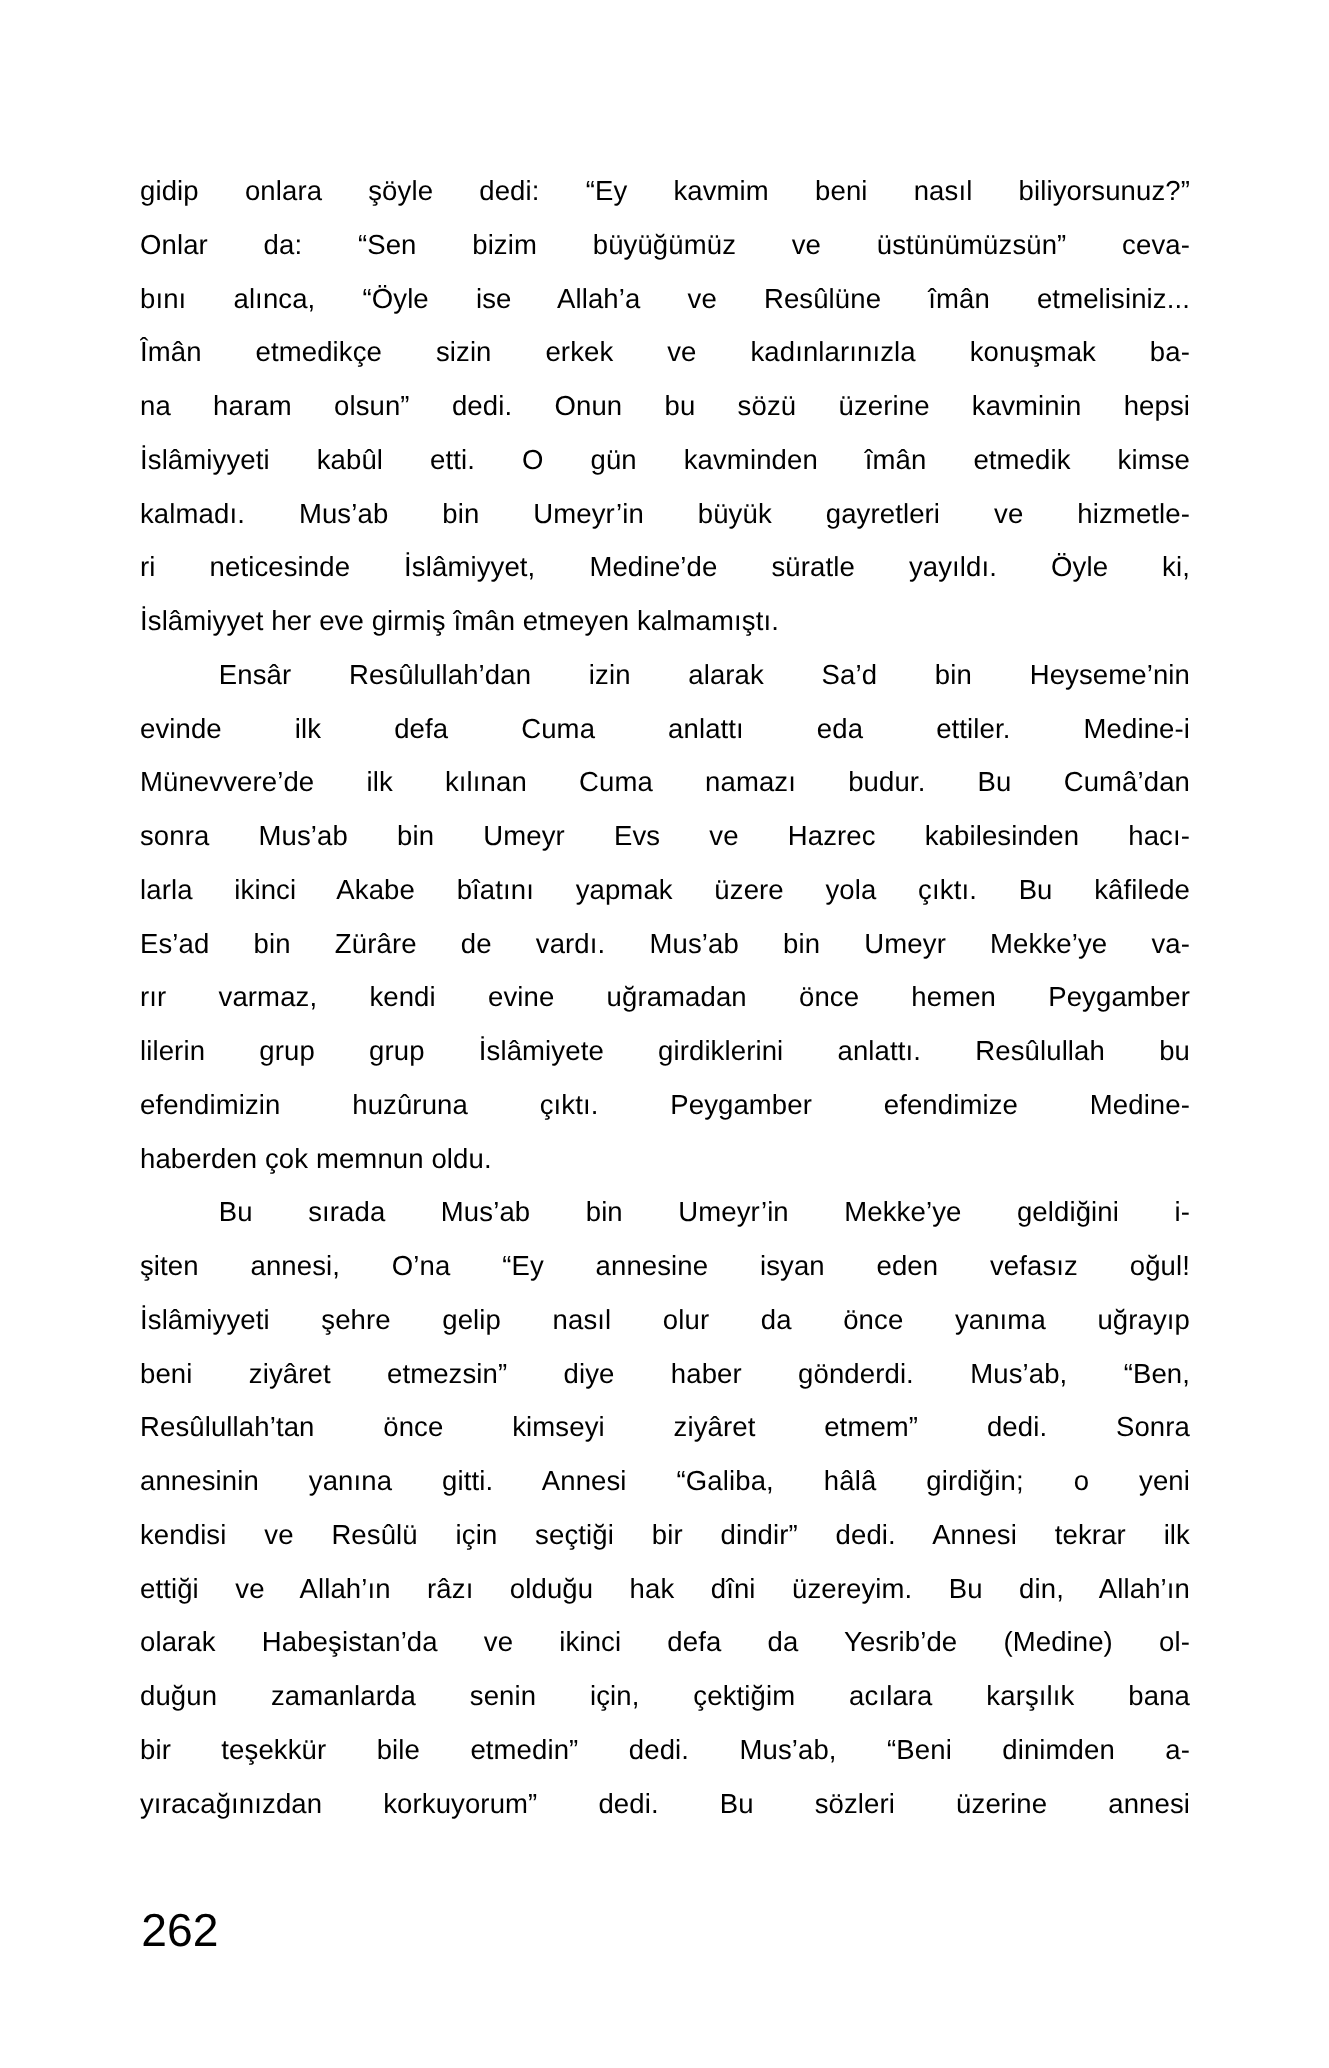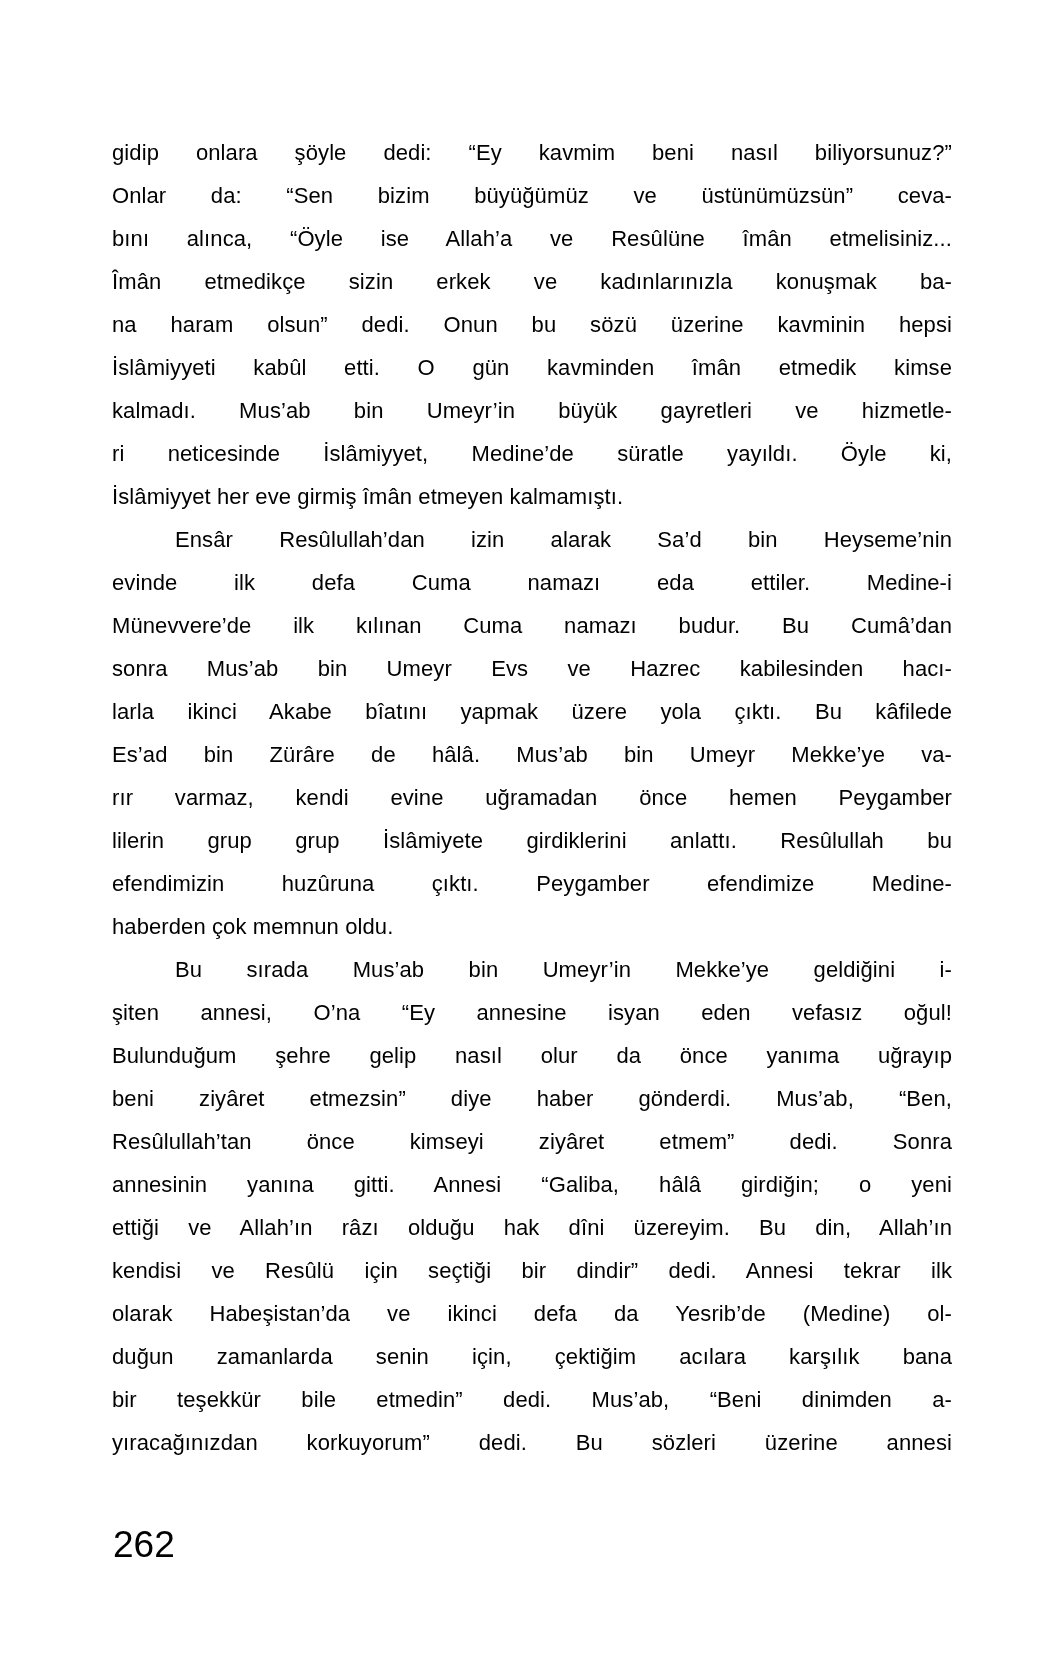--- a/index.html
+++ b/index.html
@@ -68,39 +68,39 @@
         <div class="line j">bını alınca, “Öyle ise Allah’a ve Resûlüne îmân etmelisiniz...</div>
         <div class="line j">Îmân etmedikçe sizin erkek ve kadınlarınızla konuşmak ba-</div>
         <div class="line j">na haram olsun” dedi. Onun bu sözü üzerine kavminin hepsi</div>
         <div class="line j">İslâmiyyeti kabûl etti. O gün kavminden îmân etmedik kimse</div>
         <div class="line j">kalmadı. Mus’ab bin Umeyr’in büyük gayretleri ve hizmetle-</div>
         <div class="line j">ri neticesinde İslâmiyyet, Medine’de süratle yayıldı. Öyle ki,</div>
         <div class="line">İslâmiyyet her eve girmiş îmân etmeyen kalmamıştı.</div>
       </div>
       <div class="paragraph">
         <div class="line j ind">Ensâr  Resûlullah’dan izin alarak Sa’d bin Heyseme’nin</div>
-        <div class="line j">evinde ilk defa Cuma namazı eda ettiler. Medine-i</div>
+        <div class="line j">evinde ilk defa Cuma anlattı eda ettiler. Medine-i</div>
         <div class="line j">Münevvere’de ilk kılınan Cuma namazı budur. Bu Cumâ’dan</div>
         <div class="line j">sonra Mus’ab bin Umeyr  Evs ve Hazrec kabilesinden hacı-</div>
         <div class="line j">larla ikinci Akabe bîatını yapmak üzere yola çıktı. Bu kâfilede</div>
-        <div class="line j">Es’ad bin Zürâre de hâlâ. Mus’ab bin Umeyr Mekke’ye va-</div>
+        <div class="line j">Es’ad bin Zürâre de vardı. Mus’ab bin Umeyr Mekke’ye va-</div>
         <div class="line j">rır varmaz, kendi evine uğramadan önce hemen Peygamber</div>
         <div class="line j">lilerin grup grup İslâmiyete girdiklerini anlattı. Resûlullah bu</div>
         <div class="line j">efendimizin huzûruna çıktı. Peygamber efendimize Medine-</div>
         <div class="line">haberden çok memnun oldu.</div>
       </div>
       <div class="paragraph">
         <div class="line j ind">Bu sırada Mus’ab bin Umeyr’in Mekke’ye geldiğini i-</div>
         <div class="line j">şiten annesi, O’na “Ey annesine isyan eden vefasız oğul!</div>
-        <div class="line j">Bulunduğum şehre gelip nasıl olur da önce yanıma uğrayıp</div>
+        <div class="line j">İslâmiyyeti şehre gelip nasıl olur da önce yanıma uğrayıp</div>
         <div class="line j">beni ziyâret etmezsin” diye haber gönderdi. Mus’ab, “Ben,</div>
         <div class="line j">Resûlullah’tan önce kimseyi ziyâret etmem” dedi. Sonra</div>
         <div class="line j">annesinin yanına gitti. Annesi “Galiba, hâlâ girdiğin; o yeni</div>
+        <div class="line j">kendisi ve Resûlü için seçtiği bir dindir” dedi. Annesi tekrar ilk</div>
         <div class="line j">ettiği ve Allah’ın râzı olduğu hak dîni üzereyim. Bu din, Allah’ın</div>
-        <div class="line j">kendisi ve Resûlü için seçtiği bir dindir” dedi. Annesi tekrar ilk</div>
         <div class="line j">olarak Habeşistan’da ve ikinci defa da Yesrib’de (Medine) ol-</div>
         <div class="line j">duğun zamanlarda senin için, çektiğim acılara karşılık bana</div>
         <div class="line j">bir teşekkür bile etmedin” dedi. Mus’ab, “Beni dinimden a-</div>
         <div class="line j">yıracağınızdan korkuyorum” dedi. Bu sözleri üzerine annesi</div>
       </div>
     </main>
   <div class="page-number">262</div>
 </div>
 
 </body></html>

